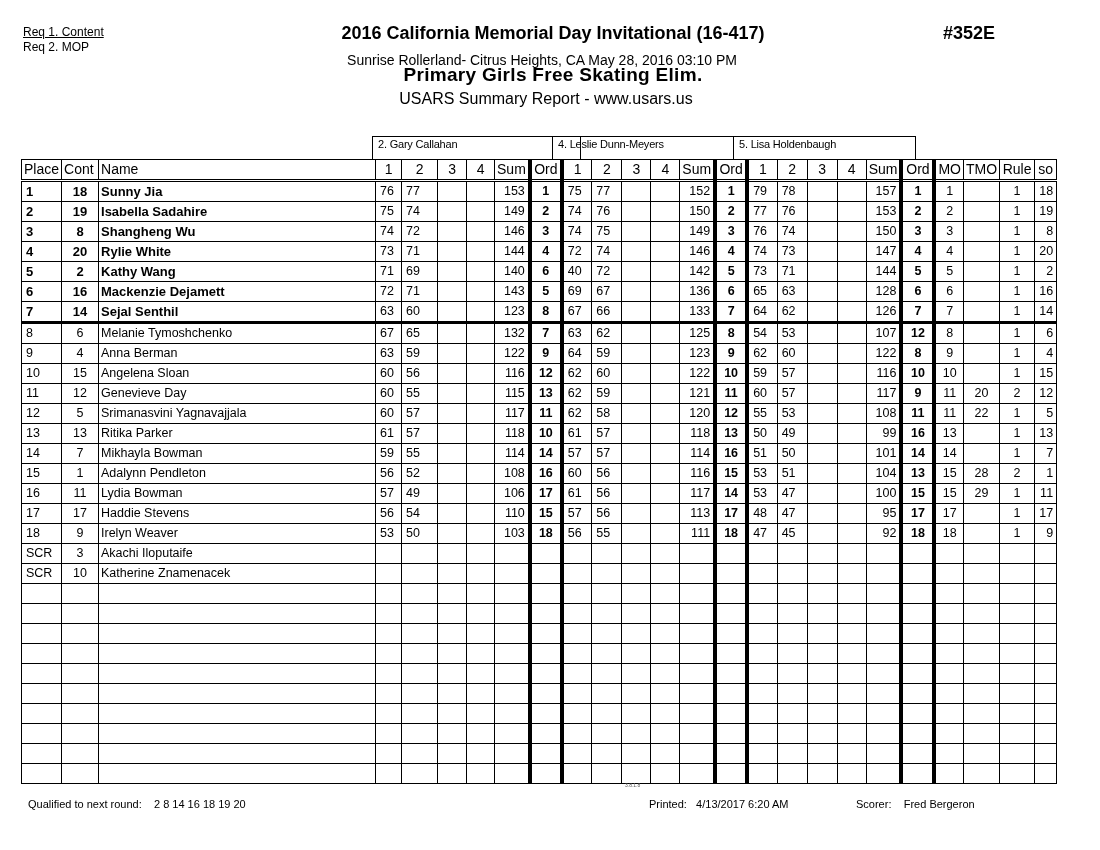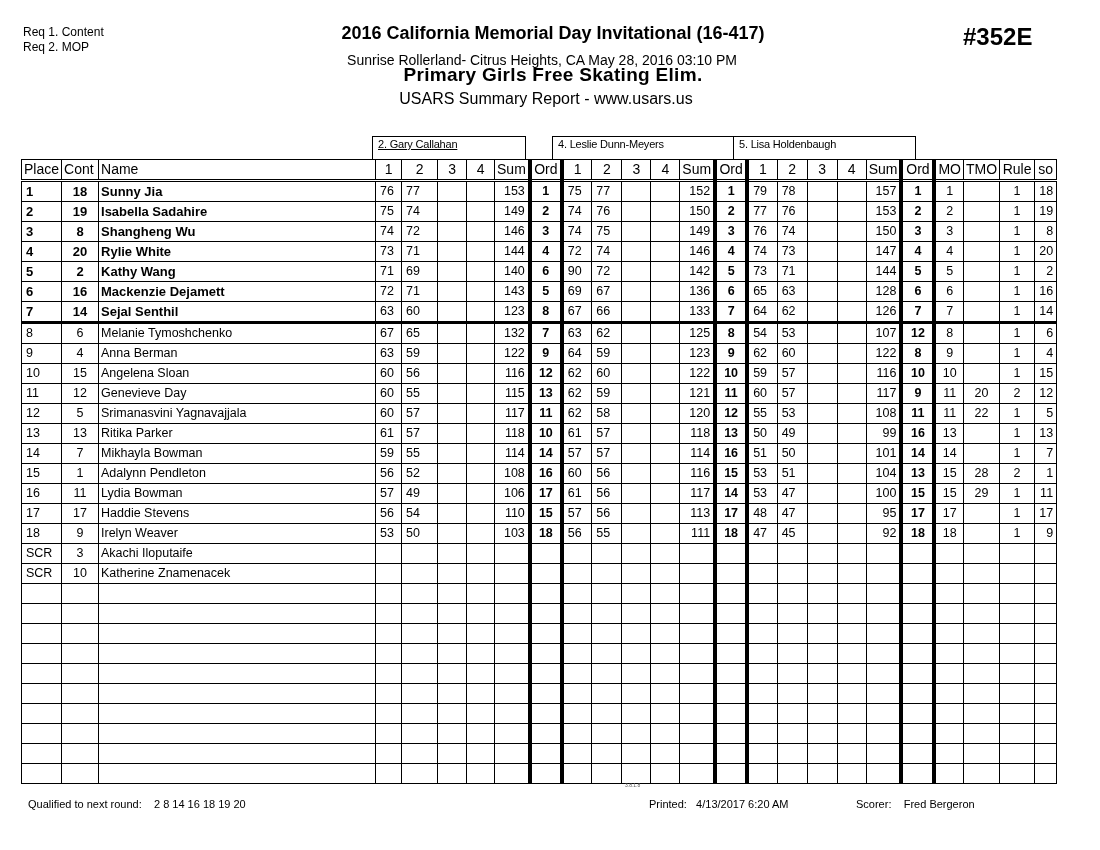--- a/index.html
+++ b/index.html
@@ -5,21 +5,21 @@
   html, body { margin: 0; padding: 0; background: #ffffff; }
   body { width: 1100px; height: 850px; position: relative; overflow: hidden;
          font-family: "Liberation Sans", sans-serif; color: #000; }
   .abs { position: absolute; }
   .req { left: 23px; font-size: 12px; line-height: 15px; }
   .center { left: 0; width: 1100px; text-align: center; }
   .t1 { top: 23px; font-size: 18px; font-weight: bold; left: 0; width: 1106px; }
   .t2 { top: 52px; font-size: 14px; left: 0; width: 1084px; }
   .t3 { top: 64px; font-size: 19px; font-weight: bold; letter-spacing: 0.3px; left: 0; width: 1106px; }
   .t4 { top: 90px; font-size: 16px; left: 0; width: 1092px; }
-  .eventno { top: 23px; left: 963px; font-size: 24px; font-weight: bold; }
+  .eventno { top: 23px; left: 943px; font-size: 18px; font-weight: bold; }
 
   .judge-box { position: absolute; top: 136px; height: 23px; border: 1px solid #000; border-bottom: none;
                font-size: 11px; box-sizing: border-box; padding: 1px 0 0 5px; letter-spacing: -0.2px; }
 
   table.grid { position: absolute; left: 21px; top: 159px; border-collapse: collapse; table-layout: fixed; }
   table.grid td { border: 1px solid #000; height: 19px; padding: 0 2px; font-size: 12.5px; line-height: 19px;
                   white-space: nowrap; overflow: hidden; box-sizing: border-box; }
   table.grid tr.hdr td { height: 19px; font-size: 14px; border-bottom: 3px double #000; }
   table.grid tr.hdr td.c { text-align: center; }
   table.grid td.num { text-align: left; padding-left: 4px; }
@@ -30,29 +30,29 @@
   table.grid tr.q td.nm, table.grid tr.q td.pl, table.grid tr.q td.ct { font-weight: bold; font-size: 13px; }
   table.grid tr.cut td { border-bottom: 3px solid #000; }
   table.grid tr.empty td { height: 20px; }
 
   .footer { top: 783px; font-size: 11px; margin-top: 15px; }
   .ver { top: 782px; left: 625px; font-size: 5px; color: #555; }
 </style>
 </head>
 <body>
 
-<div class="abs req" style="top:25px;">Req 1. Content</div>
+<div class="abs req" style="top:25px;text-decoration:underline;">Req 1. Content</div>
 <div class="abs req" style="top:40px;">Req 2. MOP</div>
 <div class="abs center t1">2016 California Memorial Day Invitational (16-417)</div>
 <div class="abs center t2">Sunrise Rollerland- Citrus Heights, CA  May 28, 2016  03:10 PM</div>
 <div class="abs center t3">Primary Girls Free Skating Elim.</div>
 <div class="abs center t4">USARS Summary Report - www.usars.us</div>
 <div class="abs eventno">#352E</div>
 
-<div class="judge-box" style="left:372px; width:154px;text-decoration:underline;">2.  Gary Callahan</div>
+<div class="judge-box" style="left:372px; width:209px;">2.  Gary Callahan</div>
 <div class="judge-box" style="left:552px; width:182px;">4.  Leslie Dunn-Meyers</div>
 <div class="judge-box" style="left:733px; width:183px;">5.  Lisa Holdenbaugh</div>
 
 <table class="grid">
   <colgroup>
     <col style="width:37px">
       <col style="width:37px">
       <col style="width:277px">
     <col style="width:26px">
       <col style="width:36px">
@@ -216,21 +216,21 @@
       <tr class="q">
         <td class="num pl">5</td>
         <td class="ctr ct">2</td>
         <td class="nm">Kathy Wang</td>
         <td class="num">71</td>
         <td class="num">69</td>
         <td class="num"></td>
         <td class="num"></td>
         <td class="rt">140</td>
         <td class="ord thickL">6</td>
-        <td class="num thickL">90</td>
+        <td class="num thickL">40</td>
         <td class="num">72</td>
         <td class="num"></td>
         <td class="num"></td>
         <td class="rt">142</td>
         <td class="ord thickL">5</td>
         <td class="num thickL">73</td>
         <td class="num">71</td>
         <td class="num"></td>
         <td class="num"></td>
         <td class="rt">144</td>

